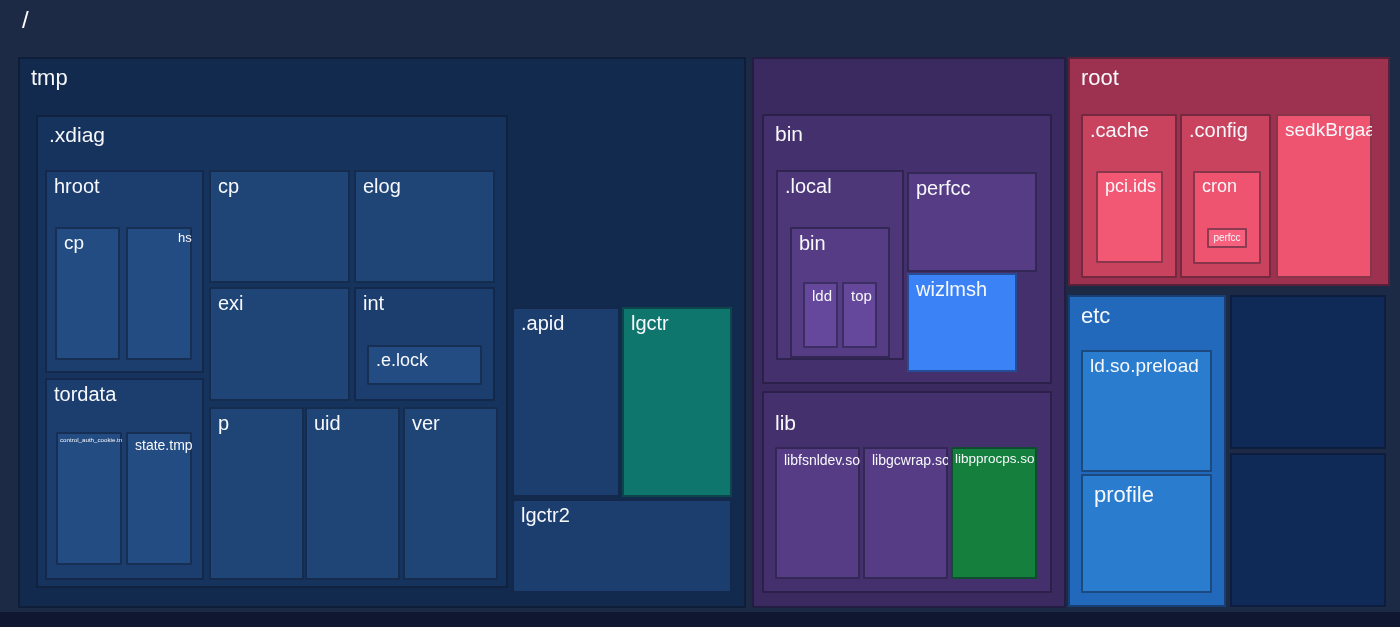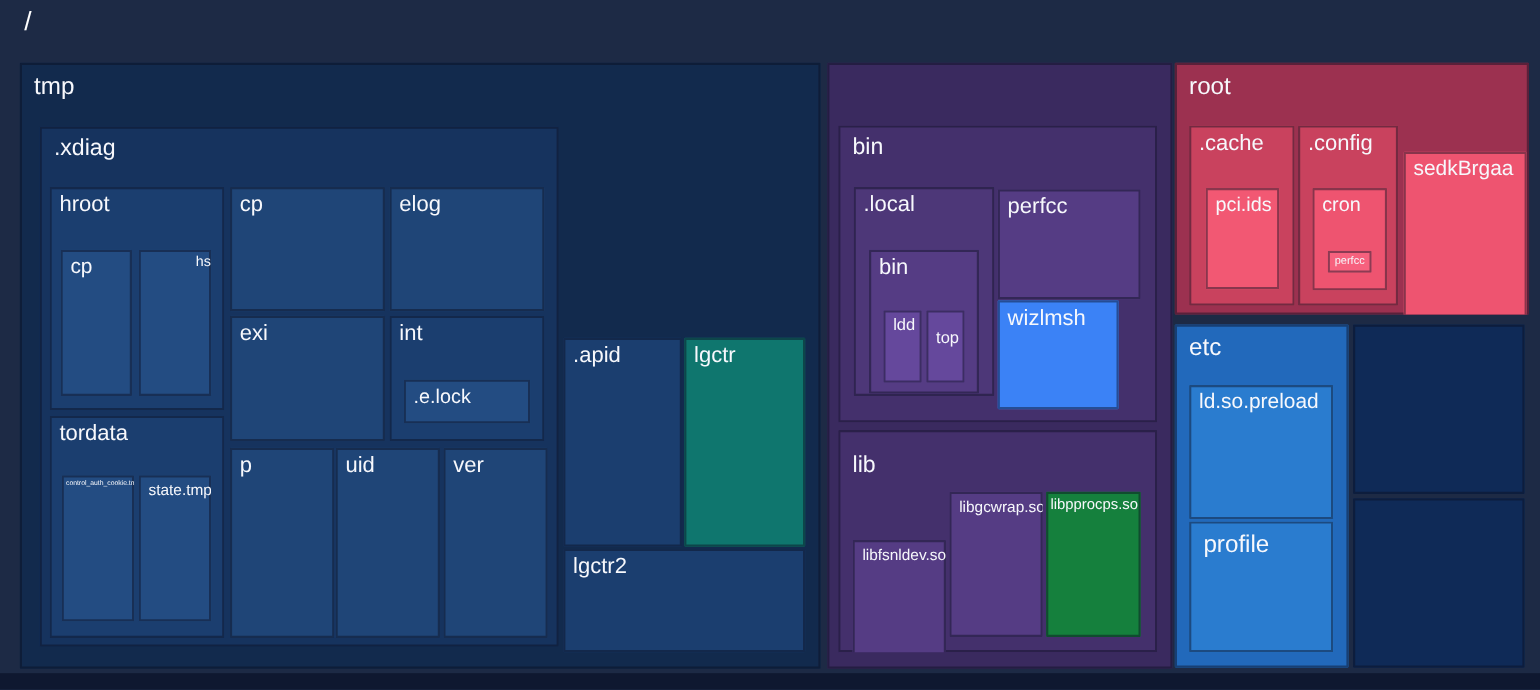--- a/index.html
+++ b/index.html
@@ -97,34 +97,34 @@
       <div class="node" style="left: 10px; top: 57px; width: 290px; height: 270px; background: rgb(68, 48, 108);">
         <span class="nlabel" style="font-size: 21px; padding: 8px 13px;">bin</span>
         <div class="node" style="left: 14px; top: 56px; width: 128px; height: 190px; background: rgb(77, 55, 120);">
           <span class="nlabel" style="font-size: 20px; padding: 5px 9px;">.local</span>
           <div class="node" style="left: 14px; top: 57px; width: 100px; height: 131px; background: rgb(85, 60, 132);">
             <span class="nlabel" style="font-size: 20px; padding: 5px 9px;">bin</span>
             <div class="node" style="left: 13px; top: 55px; width: 35px; height: 66px; background: rgb(101, 72, 156);">
               <span class="nlabel" style="font-size: 15px; padding: 5px 9px;">ldd</span>
             </div>
             <div class="node" style="left: 52px; top: 55px; width: 35px; height: 66px; background: rgb(101, 72, 156);">
-              <span class="nlabel" style="font-size: 15px; padding: 17px 9px; text-align: right;">top</span>
+              <span class="nlabel" style="font-size: 15px; padding: 5px 9px; text-align: right;">top</span>
             </div>
           </div>
         </div>
         <div class="node" style="left: 145px; top: 58px; width: 130px; height: 100px; background: rgb(85, 60, 132);">
           <span class="nlabel" style="font-size: 20px; padding: 5px 9px;">perfcc</span>
         </div>
         <div class="node" style="left: 145px; top: 159px; width: 110px; height: 99px; background: #3b82f6;">
           <span class="nlabel" style="font-size: 20px; padding: 5px 9px;">wizlmsh</span>
         </div>
       </div>
       <div class="node" style="left: 10px; top: 334px; width: 290px; height: 202px; background: rgb(68, 48, 108);">
         <span class="nlabel" style="font-size: 21px; padding: 20px 13px;">lib</span>
-        <div class="node" style="left: 13px; top: 56px; width: 85px; height: 132px; background: rgb(85, 60, 132); margin-top: 44px;">
+        <div class="node" style="left: 13px; top: 56px; width: 85px; height: 132px; background: rgb(85, 60, 132);">
           <span class="nlabel" style="font-size: 14px; padding: 5px 9px;">libfsnldev.so</span>
         </div>
         <div class="node" style="left: 101px; top: 56px; width: 85px; height: 132px; background: rgb(85, 60, 132);">
           <span class="nlabel" style="font-size: 14px; padding: 5px 9px;">libgcwrap.so</span>
         </div>
         <div class="node" style="left: 189px; top: 56px; width: 86px; height: 132px; background: #15803d;">
           <span class="nlabel" style="font-size: 13.5px; padding: 4px;">libpprocps.so</span>
         </div>
       </div>
     </div>
@@ -138,21 +138,21 @@
       </div>
       <div class="node" style="left: 112px; top: 57px; width: 91px; height: 164px; background: rgb(201, 66, 94);">
         <span class="nlabel" style="font-size: 20px; padding: 5px 9px;">.config</span>
         <div class="node" style="left: 13px; top: 57px; width: 68px; height: 93px; background: rgb(238, 84, 112);">
           <span class="nlabel" style="font-size: 18px; padding: 5px 9px;">cron</span>
           <div class="node" style="left: 14px; top: 57px; width: 40px; height: 20px; background: rgb(247, 97, 126);">
             <span class="nlabel center" style="font-size: 10px;">perfcc</span>
           </div>
         </div>
       </div>
-      <div class="node" style="left: 208px; top: 57px; width: 112px; height: 164px; background: rgb(238, 84, 112); margin-top: 24px;">
+      <div class="node" style="left: 208px; top: 57px; width: 96px; height: 164px; background: rgb(238, 84, 112);">
         <span class="nlabel" style="font-size: 19px; padding: 5px 9px;">sedkBrgaa</span>
       </div>
     </div>
     <div class="node" style="left: 1068px; top: 295px; width: 158px; height: 312px; background: rgb(34, 105, 187);">
       <span class="nlabel" style="font-size: 22px; padding: 8px 13px;">etc</span>
       <div class="node" style="left: 13px; top: 55px; width: 131px; height: 122px; background: rgb(42, 124, 207);">
         <span class="nlabel" style="font-size: 19px; padding: 5px 9px;">ld.so.preload</span>
       </div>
       <div class="node" style="left: 13px; top: 179px; width: 131px; height: 119px; background: rgb(42, 124, 207);">
         <span class="nlabel" style="font-size: 22px; padding: 8px 13px;">profile</span>

